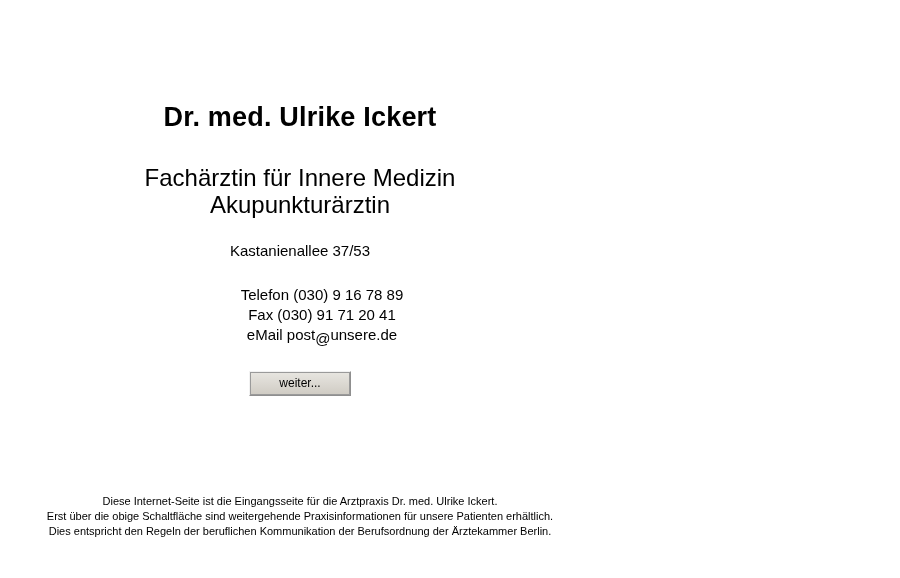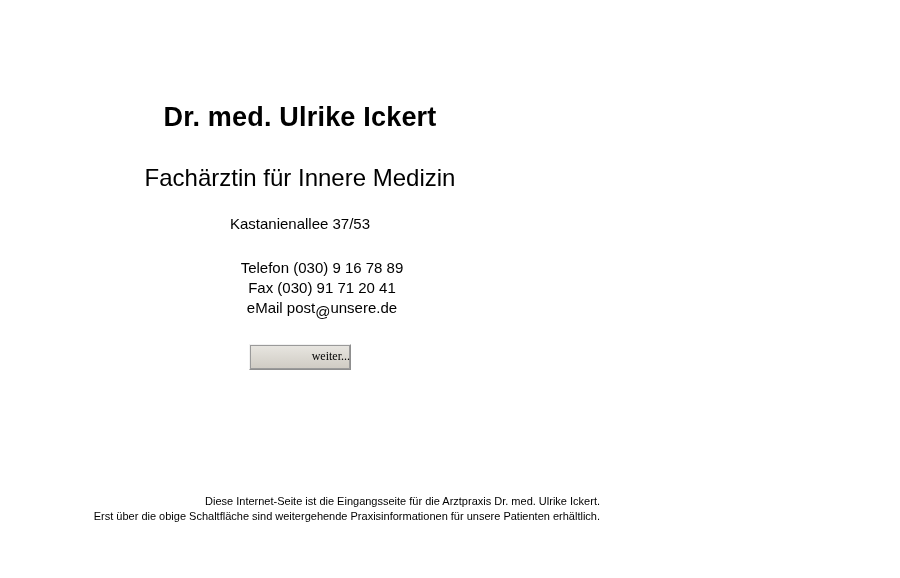--- a/index.html
+++ b/index.html
@@ -58,54 +58,55 @@
     top: 4px;
     font-size: 15px;
   }
   .button-wrap {
     margin-top: 26px;
   }
   .weiter-button {
     display: inline-block;
     width: 100px;
     padding: 4px 0 5px 0;
-    font-family: Liberation Serif, serif;
+    font-family: Liberation Sans, sans-serif;
     font-size: 12px;
     color: #000;
     background: #d4d0c8;
     background: linear-gradient(#e8e6e1, #cfcbc3);
     border: 1px solid #8f8f8f;
     border-top-color: #f2f2f2;
     border-left-color: #f2f2f2;
     box-shadow: 0 0 0 1px #9a9a9a inset;
     cursor: pointer;
-    text-align: right;
+    text-align: center;
   }
   .footer {
     position: absolute;
     left: 0;
     top: 494px;
     width: 600px;
-    text-align: right;
+    text-align: center;
     font-size: 11px;
     line-height: 15px;
     color: #000;
   }
 </style>
 </head>
 <body>
 
 <div class="page">
 
   <div class="content">
 
     <div class="title">Dr. med. Ulrike Ickert</div>
 
     <div class="subtitle">
       <div>Fachärztin für Innere Medizin</div>
+      <div>Akupunkturärztin</div>
     </div>
 
     <div class="address">
       <div>Kastanienallee 37/53</div>
     </div>
 
     <div class="contact">
       <div>Telefon (030) 9 16 78 89</div>
       <div>Fax (030) 91 71 20 41</div>
       <div>
@@ -117,15 +118,16 @@
 
     <div class="button-wrap">
       <div class="weiter-button">weiter...</div>
     </div>
 
   </div>
 
   <div class="footer">
     <div>Diese Internet-Seite ist die Eingangsseite für die Arztpraxis Dr. med. Ulrike Ickert.</div>
     <div>Erst über die obige Schaltfläche sind weitergehende Praxisinformationen für unsere Patienten erhältlich.</div>
+    <div>Dies entspricht den Regeln der beruflichen Kommunikation der Berufsordnung der Ärztekammer Berlin.</div>
   </div>
 
 </div>
 
 </body></html>

